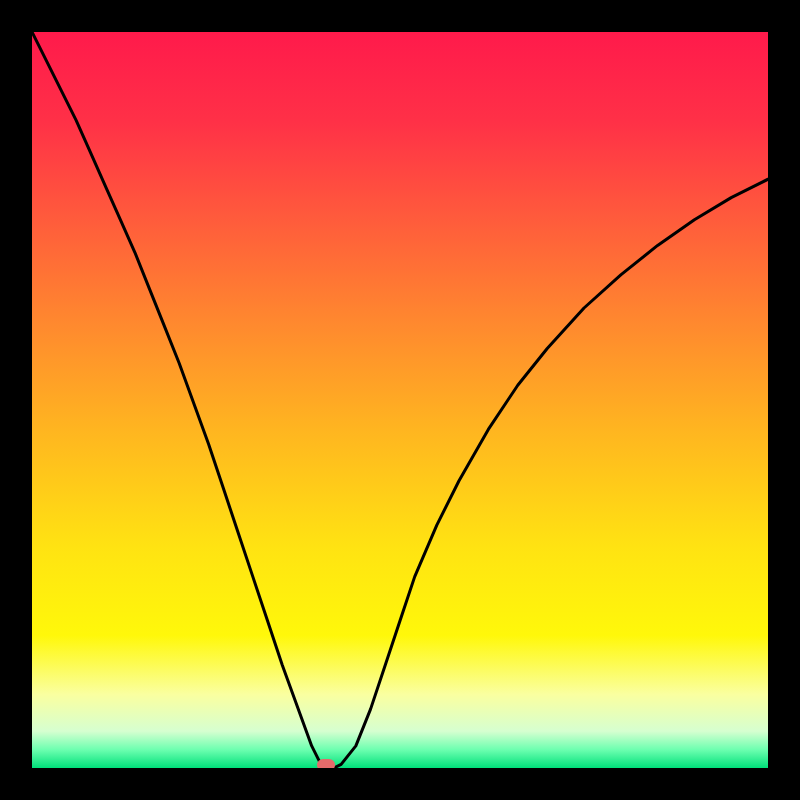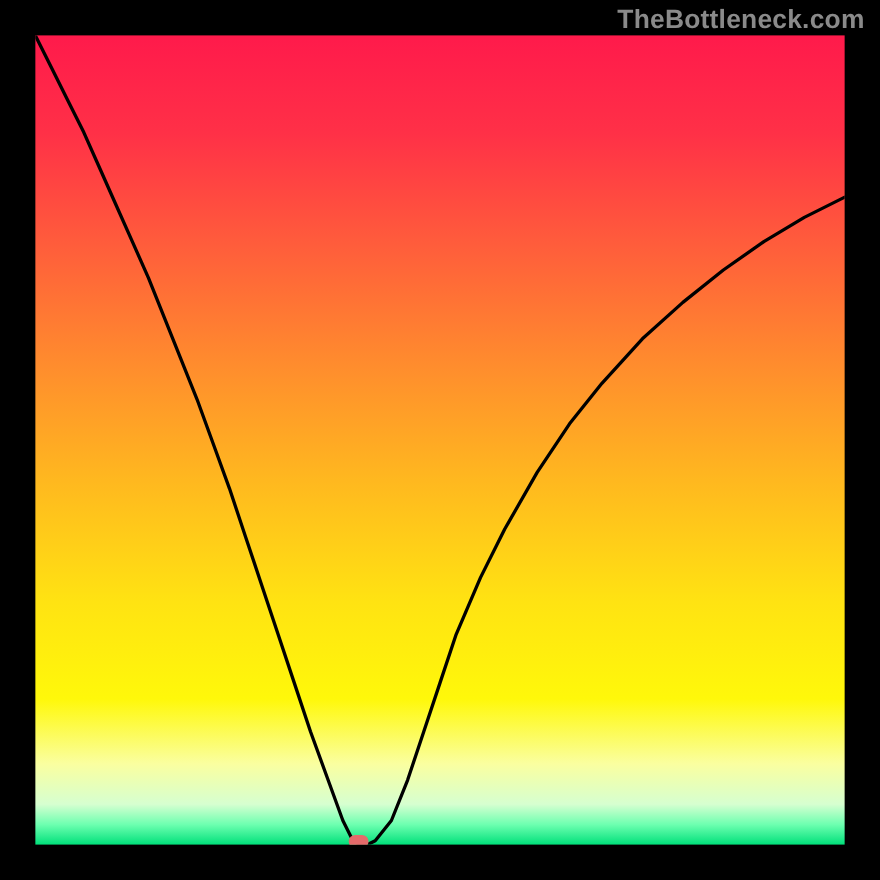--- a/index.html
+++ b/index.html
@@ -55,14 +55,13 @@
 <body>
 
 <div class="frame">
   <div class="plot-area">
     <div class="gradient" id="grad" style="background: linear-gradient(rgb(255, 26, 75) 0%, rgb(255, 48, 71) 12%, rgb(255, 90, 60) 25%, rgb(255, 138, 46) 40%, rgb(255, 184, 31) 55%, rgb(255, 227, 18) 70%, rgb(255, 248, 10) 82%, rgb(250, 255, 160) 90%, rgb(214, 255, 208) 95%, rgb(109, 255, 176) 97.5%, rgb(0, 224, 122) 100%);"></div>
     <svg class="curve" id="curve-svg" viewBox="0 0 736 736" preserveAspectRatio="none">
         <path d="M0.00 0.00 L14.72 29.44 L29.44 58.88 L44.16 88.32 L58.88 121.44 L73.60 154.56 L88.32 187.68 L103.04 220.80 L117.76 257.60 L132.48 294.40 L147.20 331.20 L161.92 371.68 L176.64 412.16 L191.36 456.32 L206.08 500.48 L220.80 544.64 L235.52 588.80 L250.24 632.96 L264.96 673.44 L279.68 713.92 L287.04 728.64 L294.40 736.00 L301.76 736.00 L309.12 732.32 L323.84 713.92 L338.56 677.12 L353.28 632.96 L368.00 588.80 L382.72 544.64 L404.80 493.12 L426.88 448.96 L456.32 397.44 L485.76 353.28 L515.20 316.48 L552.00 276.00 L588.80 242.88 L625.60 213.44 L662.40 187.68 L699.20 165.60 L736.00 147.20" fill="none" stroke="#000000" stroke-width="3" stroke-linecap="round" stroke-linejoin="round"></path>
       </svg>
     <div class="marker" id="marker" style="left: 285.4px; top: 727px; background: rgb(228, 106, 106);"></div>
   </div>
-  <div class="watermark">TheBottleneck.com</div>
 </div>
 
 </body></html>

